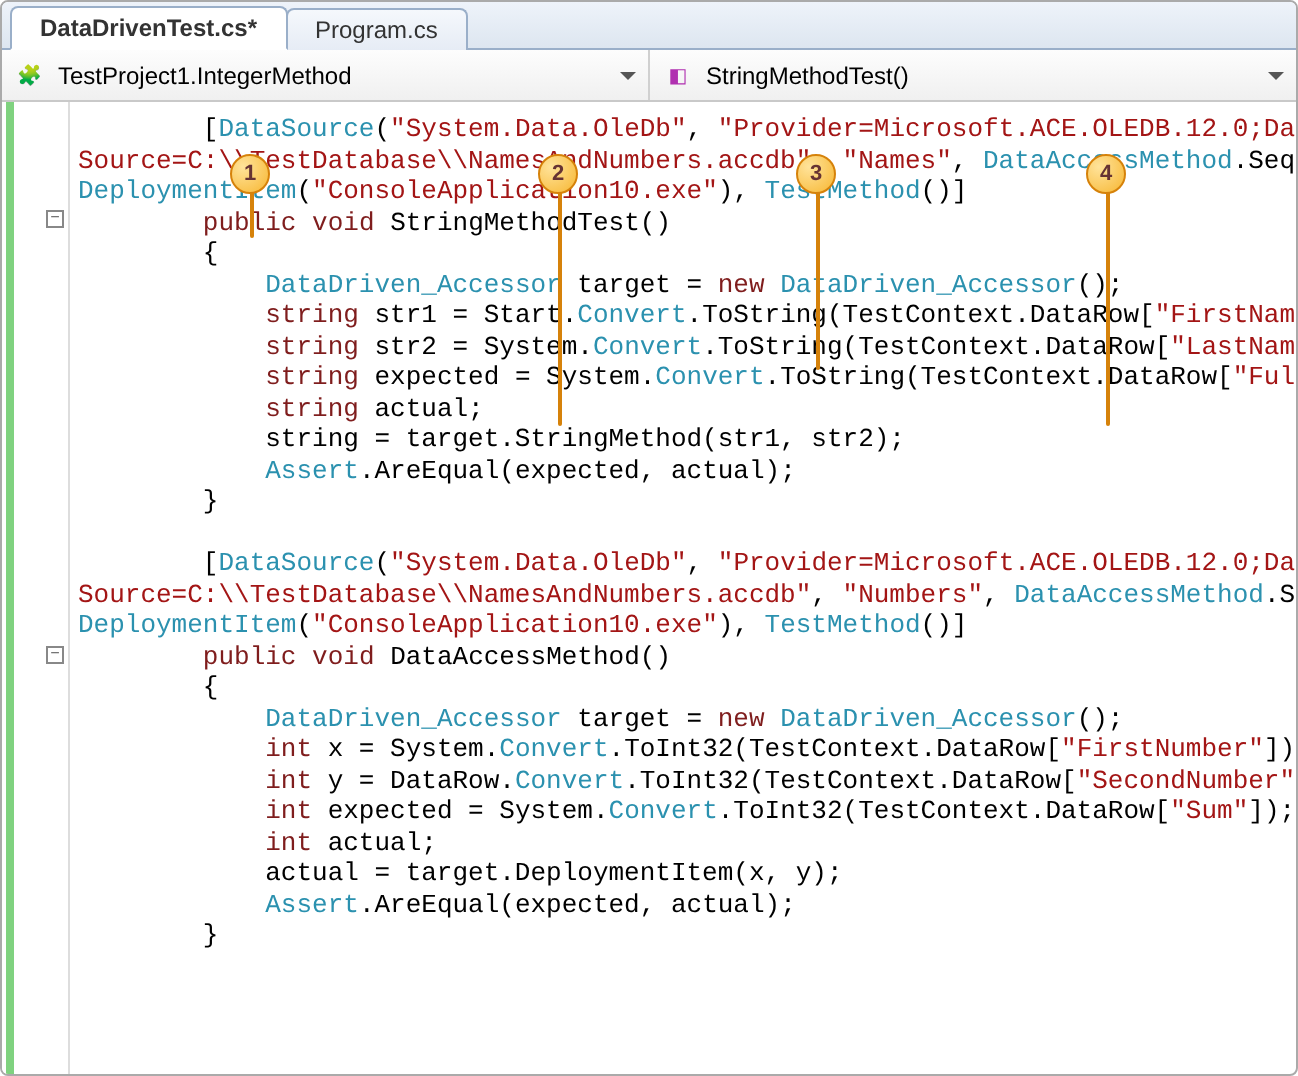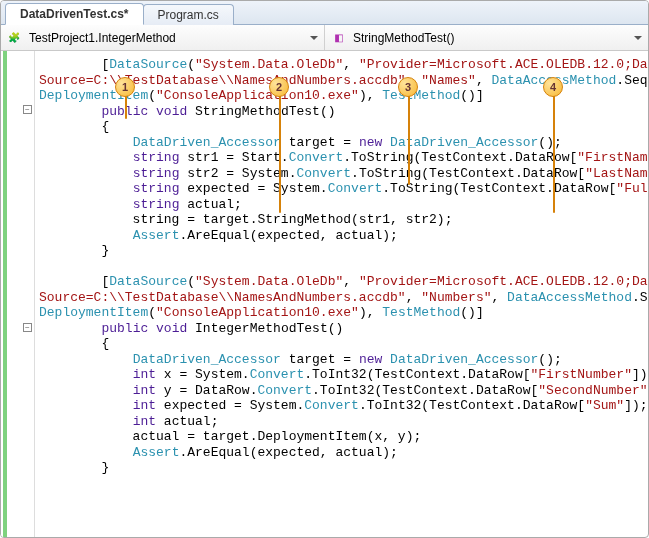--- a/index.html
+++ b/index.html
@@ -102,21 +102,21 @@
   }
   .collapse::before { content: "−"; }
   .code {
     flex: 1;
     padding: 6px 0 6px 4px;
     white-space: pre;
     overflow: hidden;
     line-height: 15.5px;
     color: #000;
   }
-  .kw { color: #4c1d95; font-family: Liberation Mono, monospace; }
+  .kw { color: #7f1d1d; font-family: Liberation Mono, monospace; }
   .type { color: #2b91af; }
   .str { color: #a31515; }
   .callouts {
     position: absolute;
     left: 0; top: 0; right: 0; bottom: 0;
     pointer-events: none;
   }
   .callout {
     position: absolute;
     width: 20px; height: 20px;
@@ -171,21 +171,21 @@
 <span>            </span><span class="kw">string</span><span> str2 = System.</span><span class="type">Convert</span><span>.ToString(TestContext.DataRow[</span><span class="str">"LastName"</span>
 <span>            </span><span class="kw">string</span><span> expected = System.</span><span class="type">Convert</span><span>.ToString(TestContext.DataRow[</span><span class="str">"FullName"</span>
 <span>            </span><span class="kw">string</span><span> actual;</span>
 <span>            string = target.StringMethod(str1, str2);</span>
 <span>            </span><span class="type">Assert</span><span>.AreEqual(expected, actual);</span>
 <span>        }</span>
 <span></span>
 <span>        [</span><span class="type">DataSource</span><span>(</span><span class="str">"System.Data.OleDb"</span><span>, </span><span class="str">"Provider=Microsoft.ACE.OLEDB.12.0;Data </span>
 <span class="str">Source=C:\\TestDatabase\\NamesAndNumbers.accdb"</span><span>, </span><span class="str">"Numbers"</span><span>, </span><span class="type">DataAccessMethod</span><span>.Sequential), </span>
 <span class="type">DeploymentItem</span><span>(</span><span class="str">"ConsoleApplication10.exe"</span><span>), </span><span class="type">TestMethod</span><span>()]</span>
-<span>        </span><span class="kw">public</span><span> </span><span class="kw">void</span><span> IntegerMethodTest()</span>
+<span>        </span><span class="kw">public</span><span> </span><span class="kw">void</span><span> DataAccessMethod()</span>
 <span>        {</span>
 <span>            </span><span class="type">DataDriven_Accessor</span><span> target = </span><span class="kw">new</span><span> </span><span class="type">DataDriven_Accessor</span><span>();</span>
 <span>            </span><span class="kw">int</span><span> x = System.</span><span class="type">Convert</span><span>.ToInt32(TestContext.DataRow[</span><span class="str">"FirstNumber"</span><span>]);</span>
 <span>            </span><span class="kw">int</span><span> y = DataRow.</span><span class="type">Convert</span><span>.ToInt32(TestContext.DataRow[</span><span class="str">"SecondNumber"</span><span>]);</span>
 <span>            </span><span class="kw">int</span><span> expected = System.</span><span class="type">Convert</span><span>.ToInt32(TestContext.DataRow[</span><span class="str">"Sum"</span><span>]);</span>
 <span>            </span><span class="kw">int</span><span> actual;</span>
 <span>            actual = target.DeploymentItem(x, y);</span>
 <span>            </span><span class="type">Assert</span><span>.AreEqual(expected, actual);</span>
 <span>        }</span></div>
 

